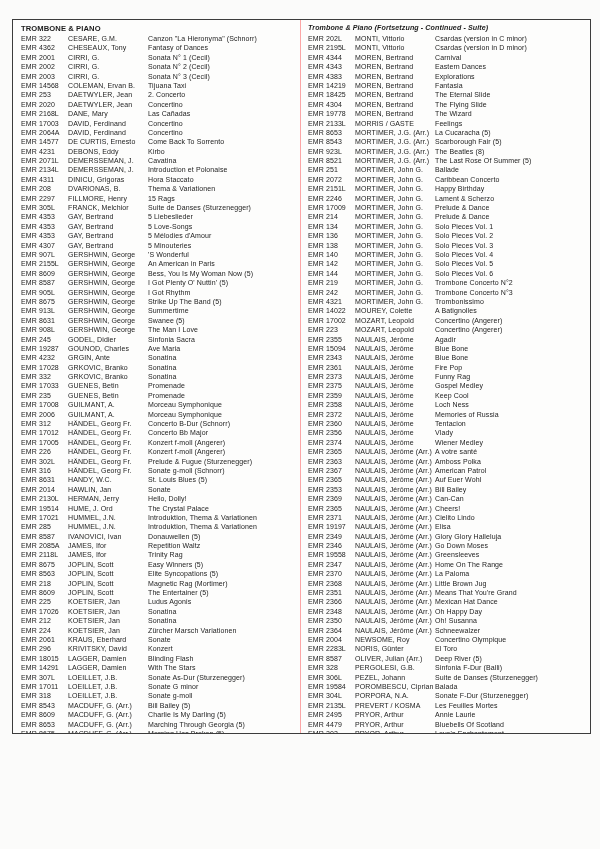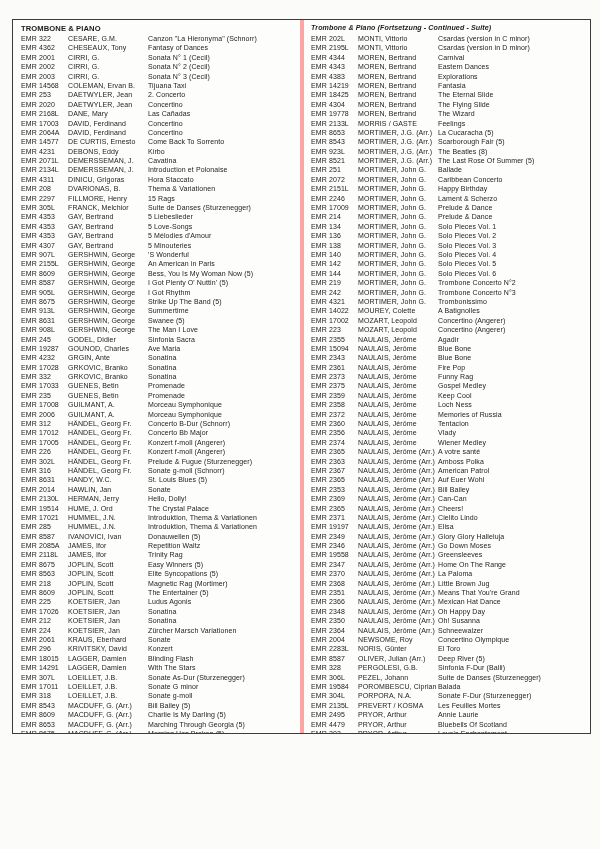--- a/index.html
+++ b/index.html
@@ -17,21 +17,21 @@
     border:1px solid #3c3c3c;
     display:flex;
     background:#fdfdfc;
   }
   .col{
     box-sizing:border-box;
     padding:3px 2px 0 8px;
     overflow:hidden;
   }
   .col.left{width:287px;}
-  .col.right{width:292px;border-left:4px solid #fca5a5;padding-left:7px;flex:1;}
+  .col.right{width:292px;border-left:1px solid #fca5a5;padding-left:7px;flex:1;}
   .col-header{
     height:11px;line-height:11px;
     font-size:7.6px;font-weight:bold;
     white-space:nowrap;overflow:hidden;
     letter-spacing:0.1px;
   }
   .col-header.italic{font-style:italic;font-size:7.1px;}
   .row{
     display:grid;
     grid-template-columns:47px 80px 1fr;

